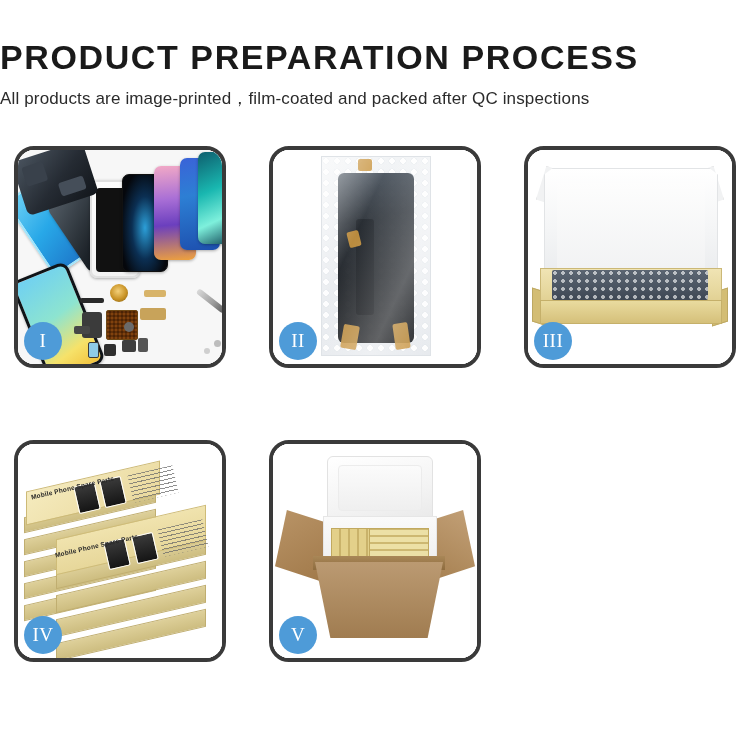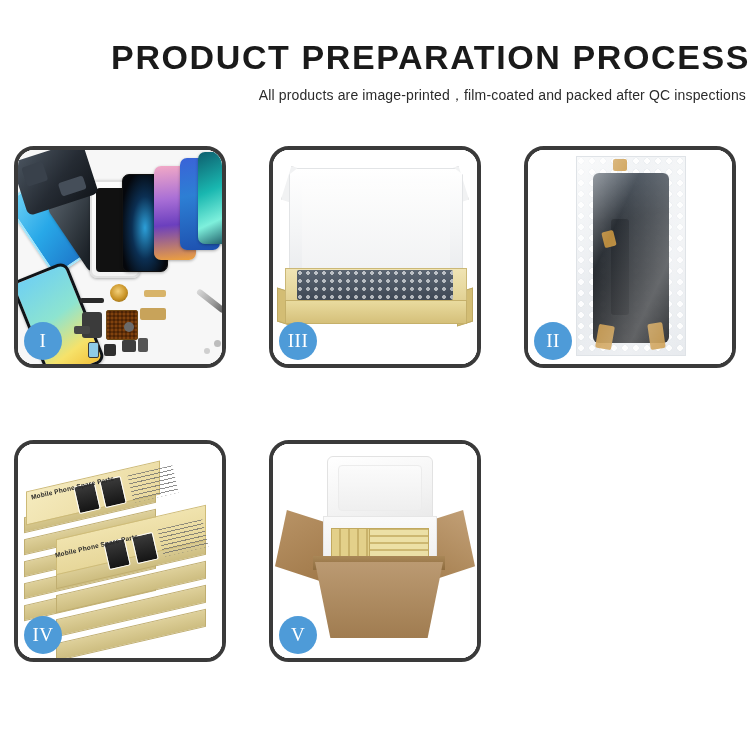--- a/index.html
+++ b/index.html
@@ -11,41 +11,40 @@
     width: 750px;
     height: 750px;
     overflow: hidden;
     font-family: "Liberation Sans", sans-serif;
     position: relative;
   }
 
   
   .header {
     padding-top: 38px;
-    text-align: right;
+    text-align: left;
   }
   .page-title {
     font-family: "Liberation Sans", sans-serif;
     font-size: 34px;
     font-weight: 700;
     letter-spacing: 1.6px;
     color: #1a1a1a;
     line-height: 1.15;
     margin: 0;
     white-space: nowrap;
   }
   .page-subtitle {
     font-family: "Liberation Sans", sans-serif;
-    font-size: 14px;
+    font-size: 17px;
     font-weight: 400;
     color: #2b2b2b;
     margin: 10px 4px 0 0;
     letter-spacing: 0.15px;
     white-space: nowrap;
-    padding-left: 16px;
   }
 
   
   .grid {
     position: absolute;
     left: 14px;
     top: 146px;
     width: 722px;
     display: grid;
     grid-template-columns: 212px 212px 212px;
@@ -438,49 +437,49 @@
         <div class="part part-screwdriver"></div>
         <div class="part part-scr1"></div>
         <div class="part part-scr2"></div>
       </div>
     </div>
     <div class="badge">I</div>
   </div>
 
   <div class="panel">
     <div class="panel-inner">
-      <div class="scene-box3">
-        <div class="b3-flapL"></div>
-        <div class="b3-flapR"></div>
-        <div class="b3-lid"></div>
-        <div class="b3-earL"></div>
-        <div class="b3-earR"></div>
-        <div class="b3-tray"></div>
-        <div class="b3-contents"></div>
-        <div class="b3-tray-front"></div>
-      </div>
-    </div>
-    <div class="badge">III</div>
-  </div>
-
-  <div class="panel">
-    <div class="panel-inner">
       <div class="scene-bubble">
         <div class="bubble-bag">
           <div class="bubble-screen"></div>
           <div class="bubble-flex"></div>
           <div class="bubble-tape tape-1"></div>
           <div class="bubble-tape tape-2"></div>
           <div class="bubble-tape tape-3"></div>
           <div class="bubble-tape tape-4"></div>
           <div class="bubble-sheen"></div>
         </div>
       </div>
     </div>
     <div class="badge">II</div>
+  </div>
+
+  <div class="panel">
+    <div class="panel-inner">
+      <div class="scene-box3">
+        <div class="b3-flapL"></div>
+        <div class="b3-flapR"></div>
+        <div class="b3-lid"></div>
+        <div class="b3-earL"></div>
+        <div class="b3-earR"></div>
+        <div class="b3-tray"></div>
+        <div class="b3-contents"></div>
+        <div class="b3-tray-front"></div>
+      </div>
+    </div>
+    <div class="badge">III</div>
   </div>
 
   <div class="panel">
     <div class="panel-inner">
       <div class="scene-stack">
 
         <div class="st-side st-layer" style="left:6px; top:58px; width:130px; height:14px; transform:skewY(-13deg);"></div>
         <div class="st-side st-layer" style="left:6px; top:80px; width:130px; height:14px; transform:skewY(-13deg);"></div>
         <div class="st-side st-layer" style="left:6px; top:102px; width:130px; height:14px; transform:skewY(-13deg);"></div>
         <div class="st-side st-layer" style="left:6px; top:124px; width:130px; height:14px; transform:skewY(-13deg);"></div>

